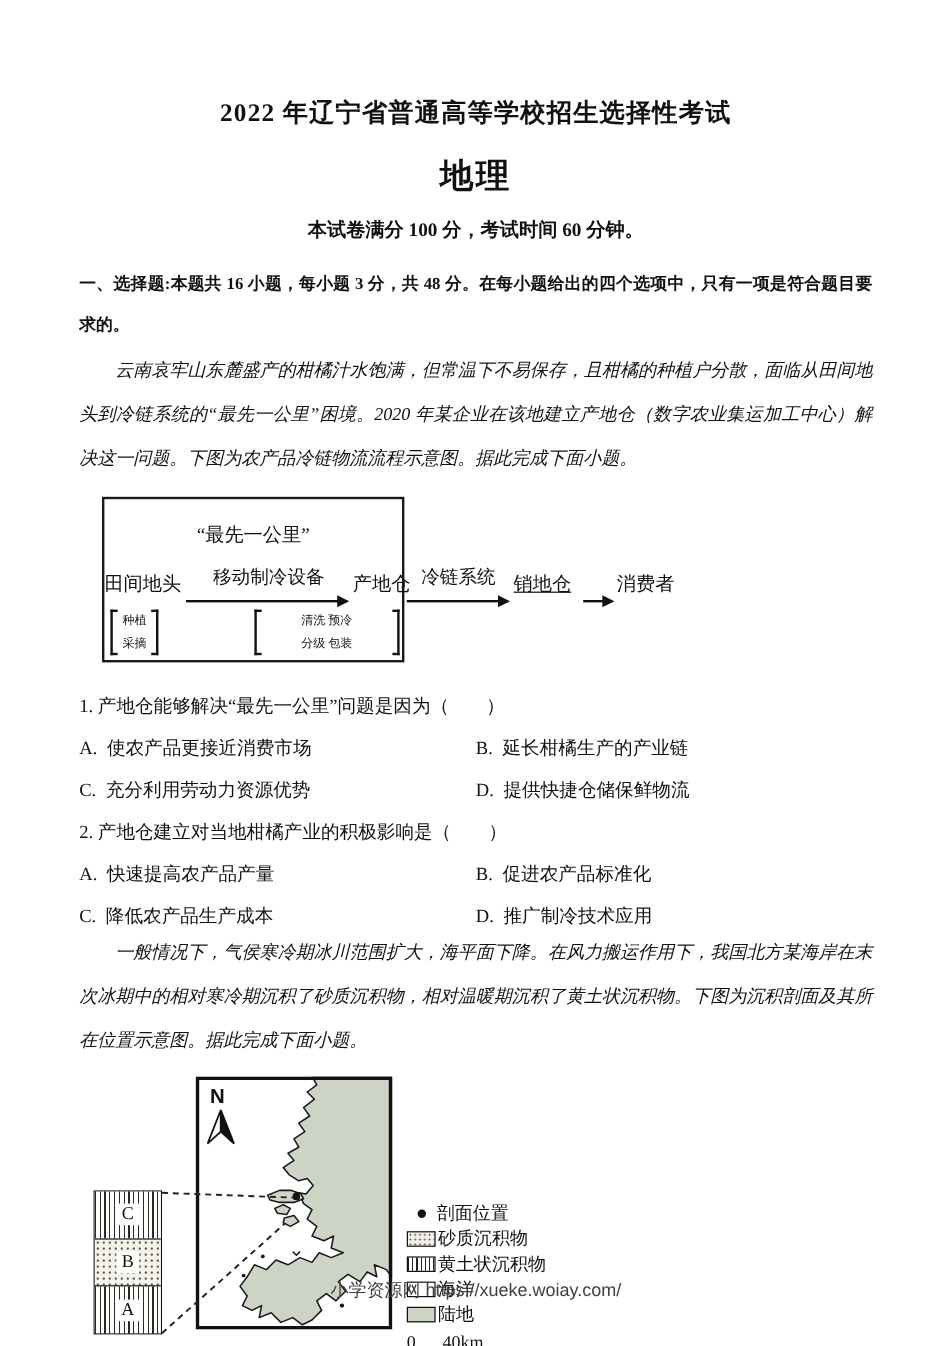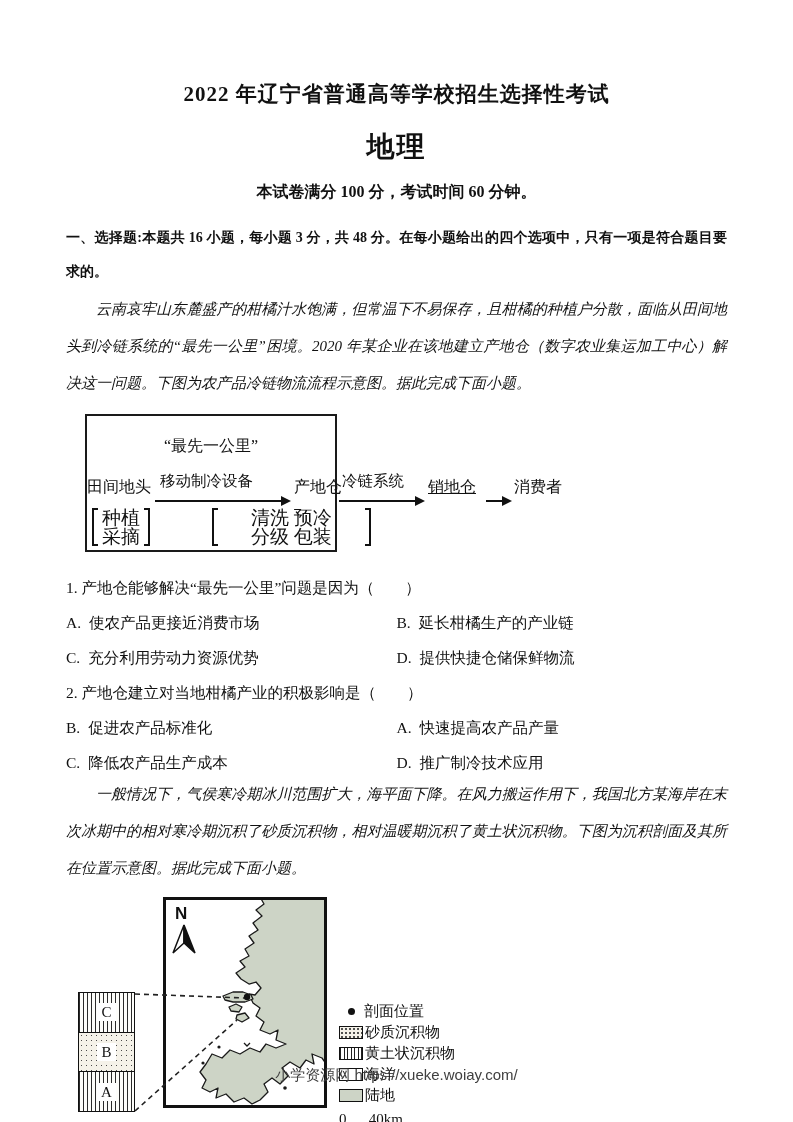--- a/index.html
+++ b/index.html
@@ -14,29 +14,29 @@
   .subject { font-size:28px; font-weight:bold; text-align:center; margin-top:20px; letter-spacing:2px; }
   .exam-info { font-size:16px; font-weight:bold; text-align:center; margin-top:16px; }
   .section-heading { font-size:14px; font-weight:bold; line-height:34px; margin-top:18px; text-align:justify; }
   .passage { font-size:15px; line-height:37px; text-indent:2em; text-align:justify; font-style:italic; margin-top:2px; }
 
   
   .flowfig { position:relative; height:152px; margin:10px 0 4px 0; font-style:normal; }
   .flowbox { position:absolute; left:19px; top:2px; width:252px; height:138px; border:2px solid #1a1a1a; }
   .flow-title { position:absolute; left:19px; top:24px; width:252px; text-align:center; font-size:16px; }
   .flow-node { position:absolute; font-size:16px; white-space:nowrap; }
-  .flow-albl { position:absolute; font-size:15.5px; text-align:left; white-space:nowrap; }
+  .flow-albl { position:absolute; font-size:15.5px; text-align:center; white-space:nowrap; }
   .harrow { position:absolute; height:0; border-top:2px solid #111; }
   .harrow::after { content:""; position:absolute; right:-2px; top:-6px; width:0; height:0;
     border-left:10px solid #111; border-top:5px solid transparent; border-bottom:5px solid transparent; }
   .brkwrap { position:absolute; display:flex; align-items:stretch; }
   .brk { width:6px; flex:none; }
   .brk.l { border:2px solid #111; border-right:none; }
   .brk.r { border:2px solid #111; border-left:none; }
-  .brklines { padding:0 4px; font-size:19px; line-height:19px; text-align:center; white-space:nowrap; }
+  .brklines { padding:0 4px; font-size:10px; line-height:19px; text-align:center; white-space:nowrap; }
 
   
   .qstem { font-size:15.5px; margin-top:14px; }
   .optrow { display:flex; margin-top:14px; }
   .opt { width:331px; font-size:15.5px; }
   .opt .olabel { margin-right:8px; }
 
   
   .mapfig { position:relative; height:234px; margin-top:8px; font-style:normal; }
   .stratcol { position:absolute; left:12px; top:97px; width:57px; height:120px; border:1.5px solid #111;
@@ -114,22 +114,22 @@
     </div>
     <div class="optrow">
       <div class="opt"><span class="olabel">C.</span><span>充分利用劳动力资源优势</span></div>
       <div class="opt"><span class="olabel">D.</span><span>提供快捷仓储保鲜物流</span></div>
     </div>
   </div>
 
   <div>
     <div class="qstem">2. 产地仓建立对当地柑橘产业的积极影响是（　　）</div>
     <div class="optrow">
+      <div class="opt"><span class="olabel">A.</span><span>快速提高农产品产量</span></div>
       <div class="opt"><span class="olabel">B.</span><span>促进农产品标准化</span></div>
-      <div class="opt"><span class="olabel">A.</span><span>快速提高农产品产量</span></div>
     </div>
     <div class="optrow">
       <div class="opt"><span class="olabel">C.</span><span>降低农产品生产成本</span></div>
       <div class="opt"><span class="olabel">D.</span><span>推广制冷技术应用</span></div>
     </div>
   </div>
 
   <div class="passage">一般情况下，气侯寒冷期冰川范围扩大，海平面下降。在风力搬运作用下，我国北方某海岸在末次冰期中的相对寒冷期沉积了砂质沉积物，相对温暖期沉积了黄土状沉积物。下图为沉积剖面及其所在位置示意图。据此完成下面小题。</div>
 
   <div class="mapfig">

